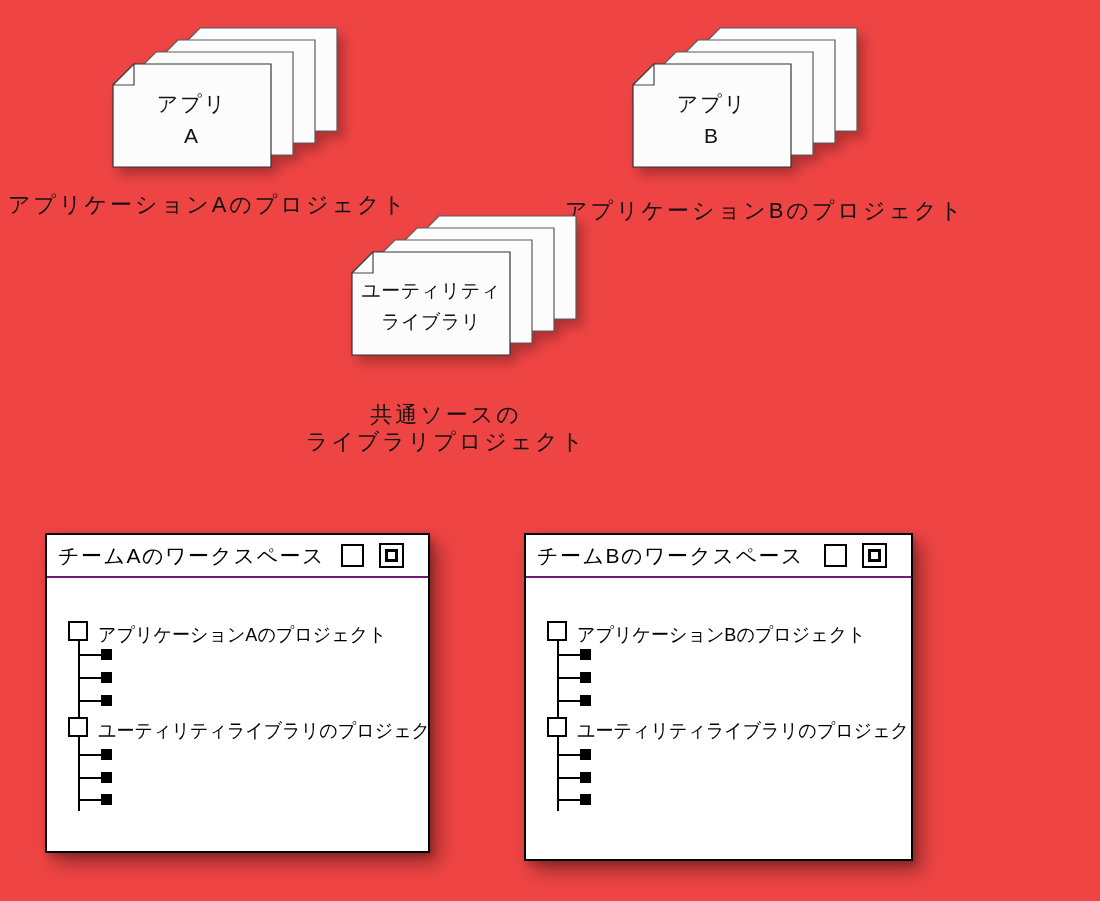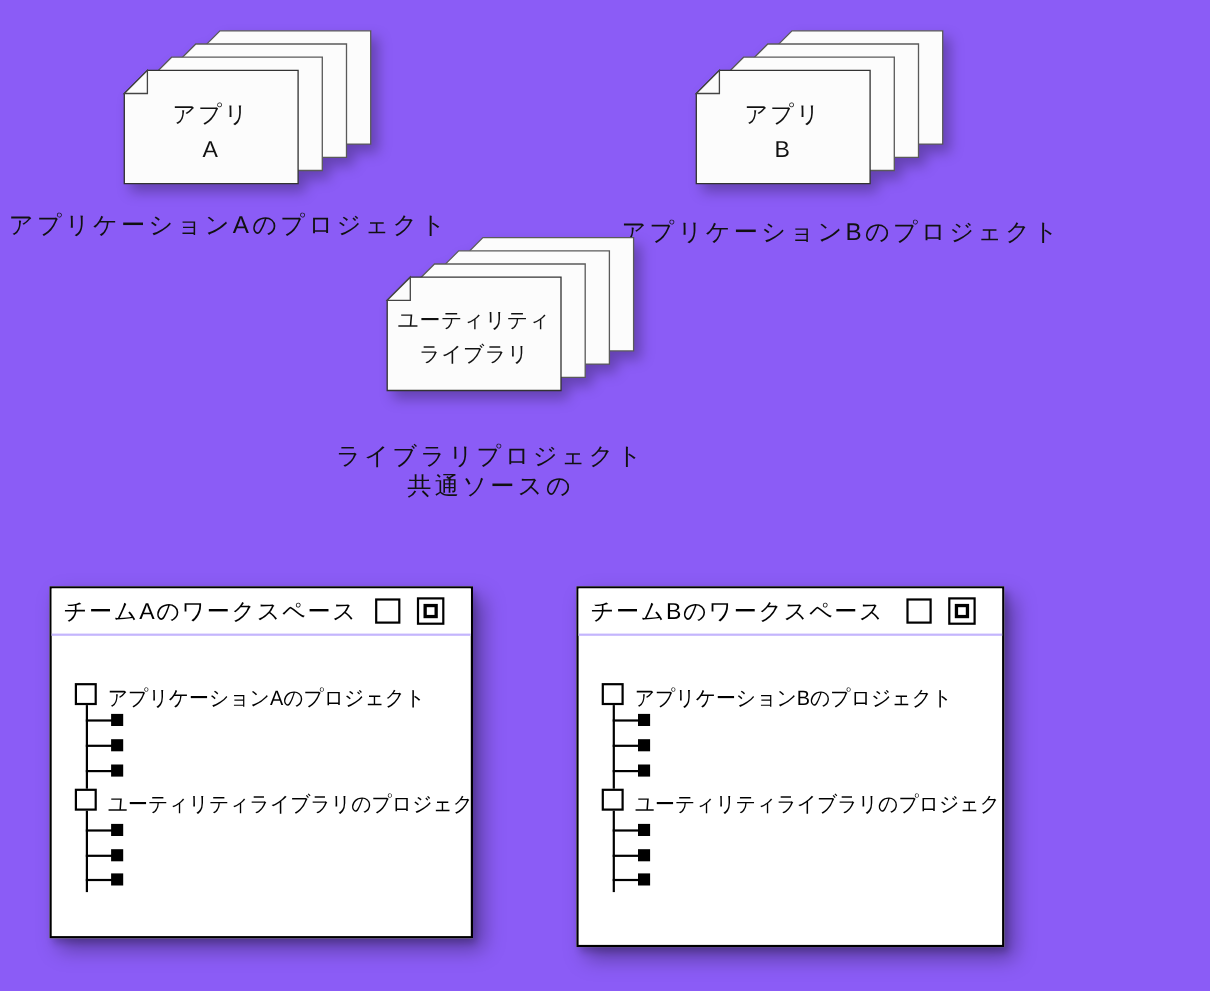--- a/index.html
+++ b/index.html
@@ -1,17 +1,17 @@
 <!DOCTYPE html>
 <html><head>
 <meta charset="utf-8">
 <style>
   html,body{margin:0;padding:0;background:#ffffff;}
   .canvas{
-    position:relative;width:1100px;height:901px;background:#8b5cf6;overflow:hidden;
+    position:relative;width:1100px;height:901px;background:#ef4444;overflow:hidden;
     font-family:"Liberation Sans","DejaVu Sans",sans-serif;color:#1a1a1a;
   }
   
   .stack{position:absolute;margin:0;filter:drop-shadow(6px 7px 6px rgba(0,0,0,0.28));}
   .stack svg{display:block;}
   .stack path{fill:#fcfcfc;stroke:#5a5a5a;stroke-width:1.2;stroke-linejoin:miter;}
   .stack path.front{stroke:#333;}
   .stack path.fold{stroke:#444;}
   .stack text{
     fill:#111;font-family:"Liberation Sans","DejaVu Sans",sans-serif;
@@ -23,21 +23,21 @@
     position:absolute;text-align:center;font-size:22px;letter-spacing:3px;
     color:#111;line-height:27px;white-space:nowrap;
   }
   
   .window{
     position:absolute;background:#ffffff;border:2px solid #000;
     box-shadow:9px 10px 18px rgba(0,0,0,0.35), 3px 4px 6px rgba(0,0,0,0.18);
     box-sizing:border-box;
   }
   .titlebar{
-    height:41px;border-bottom:2px solid #c4b5fd;display:flex;align-items:center;
+    height:41px;border-bottom:2px solid #701a75;display:flex;align-items:center;
     padding:0 24px 0 11px;background:#ffffff;
   }
   .titlebar .title{
     flex:1 1 auto;font-size:21px;letter-spacing:1.5px;white-space:nowrap;color:#000;
   }
   .winbtn{display:inline-block;box-sizing:border-box;background:#fff;}
   .btn-plain{width:23px;height:23px;border:2px solid #000;margin-right:15px;}
   .btn-boxed{width:25px;height:25px;border:2px solid #000;display:flex;align-items:center;justify-content:center;}
   .btn-boxed .inner{width:13px;height:13px;border:3px solid #000;box-sizing:border-box;background:#fff;}
   .content{position:relative;height:271px;overflow:hidden;}
@@ -89,22 +89,22 @@
       <path d="M97 4 H234 V107 H76 V25 Z"></path>
       <path d="M75 16 H212 V119 H54 V37 Z"></path>
       <path d="M53 28 H190 V131 H32 V49 Z"></path>
       <path class="front" d="M31 40 H168 V143 H10 V61 Z"></path>
       <path class="fold" d="M10 61 L31 40 L31 61 Z"></path>
       <text class="small" x="89" y="85">ユーティリティ</text>
       <text class="small" x="89" y="116">ライブラリ</text>
     </svg>
   </figure>
   <div class="caption" style="left:296px;top:401px;width:300px;">
+    <span style="display:block;">共通ソースの</span>
     <span style="display:block;">ライブラリプロジェクト</span>
-    <span style="display:block;">共通ソースの</span>
   </div>
 
   <section class="window" style="left:45px;top:533px;width:385px;height:320px;">
     <header class="titlebar">
       <span class="title">チームAのワークスペース</span>
       <span class="winbtn btn-plain"></span>
       <span class="winbtn btn-boxed">
         <span class="inner"></span>
       </span>
     </header>

